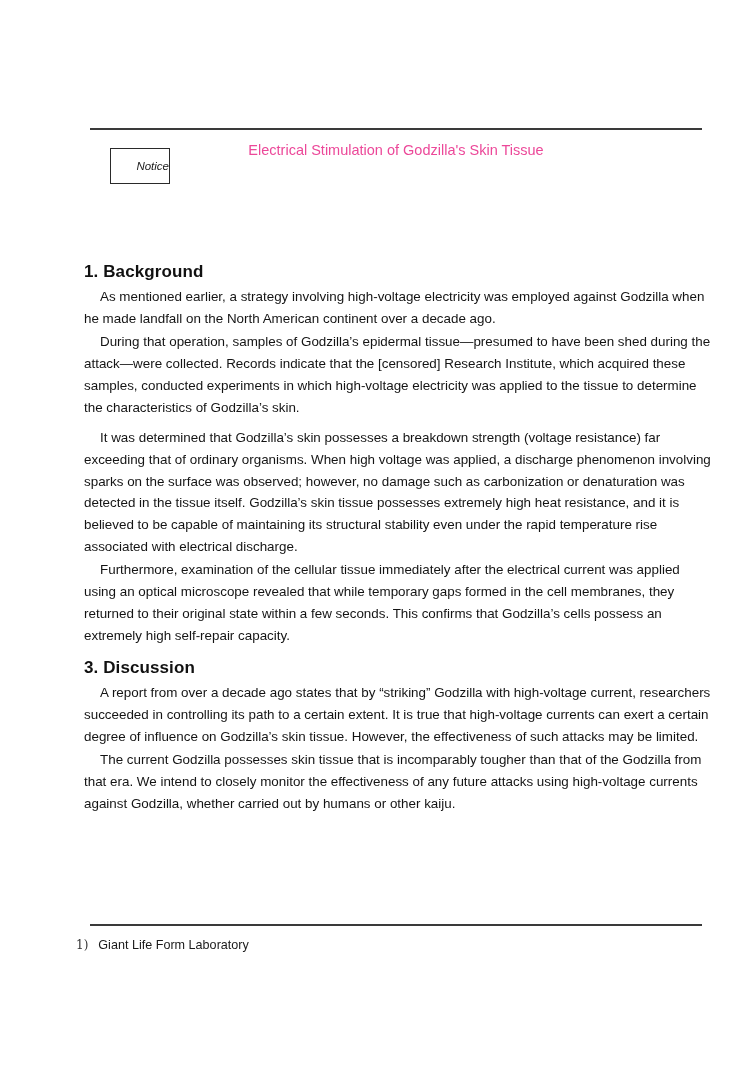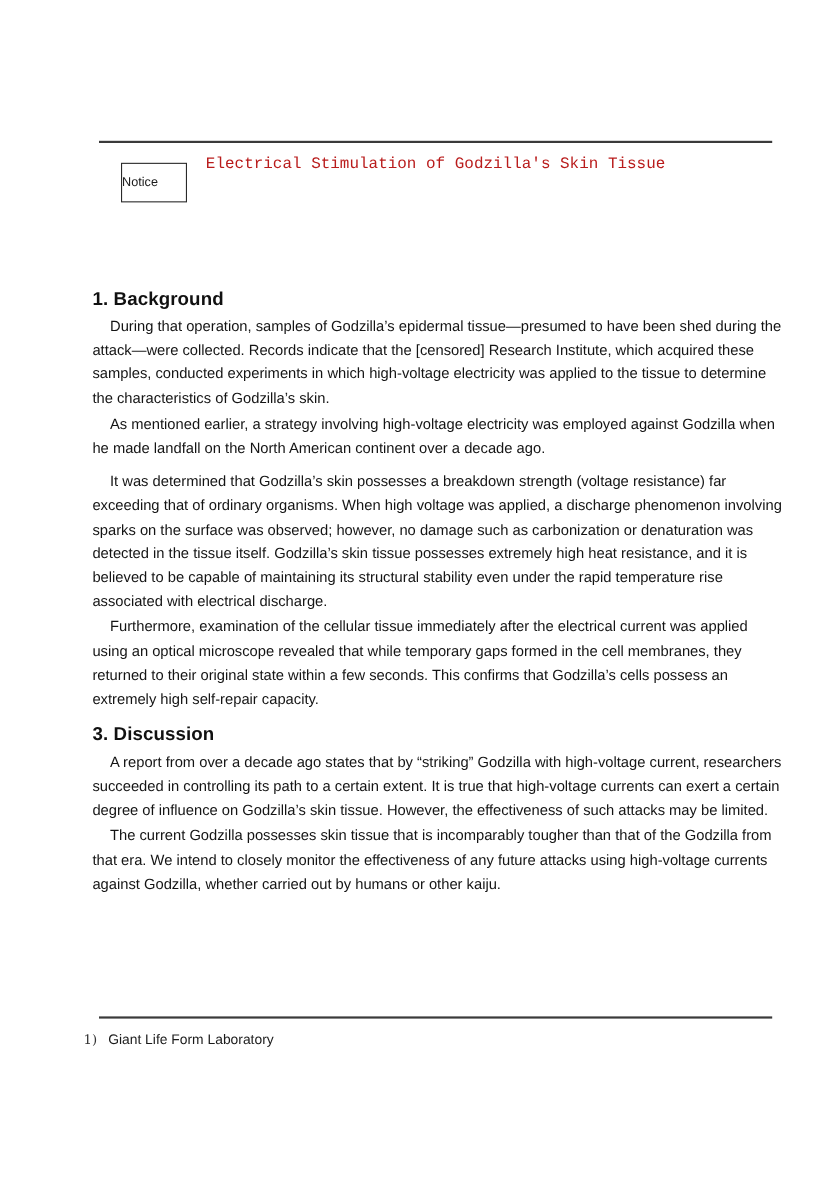--- a/index.html
+++ b/index.html
@@ -42,43 +42,44 @@
   }
   .notice-box {
     position: absolute;
     left: 20px;
     top: 18px;
     width: 58px;
     height: 34px;
     border: 1px solid #2a2a2a;
     display: flex;
     align-items: center;
-    justify-content: flex-start;
+    justify-content: flex-end;
     font-size: 11.5px;
     color: #1a1a1a;
     font-family: "Liberation Sans", sans-serif;
+    font-style: italic;
   }
   .title-stack {
     position: absolute;
     left: 0;
     right: 0;
     top: 12px;
     text-align: center;
   }
   .title-ja {
     font-family: "DejaVu Serif", serif;
     font-size: 14.5px;
     letter-spacing: 1px;
     color: #2b2b2b;
     margin-bottom: 6px;
   }
   .title-en {
-    font-family: Liberation Mono, monospace;
+    font-family: Liberation Sans, sans-serif;
     font-size: 14.5px;
-    color: #b91c1c;
+    color: #ec4899;
     margin-bottom: 10px;
   }
   .author-ja {
     font-family: "DejaVu Serif", serif;
     font-size: 12.5px;
     font-style: italic;
     color: #2b2b2b;
     margin-bottom: 6px;
   }
   .author-en {
@@ -158,22 +159,22 @@
         <div class="title-en">Electrical Stimulation of Godzilla's Skin Tissue</div>
       </div>
     </div>
   </div>
 
   <div class="content">
 
     <section>
       <h2 class="section">1. Background</h2>
       <div class="block-1">
+        <p class="para indent">As mentioned earlier, a strategy involving high-voltage electricity was employed against Godzilla when he made landfall on the North American continent over a decade ago.</p>
         <p class="para indent">During that operation, samples of Godzilla’s epidermal tissue—presumed to have been shed during the attack—were collected. Records indicate that the [censored] Research Institute, which acquired these samples, conducted experiments in which high-voltage electricity was applied to the tissue to determine the characteristics of Godzilla’s skin.</p>
-        <p class="para indent">As mentioned earlier, a strategy involving high-voltage electricity was employed against Godzilla when he made landfall on the North American continent over a decade ago.</p>
       </div>
     </section>
 
     <section class="sect-2">
       <div class="block-2">
         <p class="para indent">It was determined that Godzilla’s skin possesses a breakdown strength (voltage resistance) far exceeding that of ordinary organisms. When high voltage was applied, a discharge phenomenon involving sparks on the surface was observed; however, no damage such as carbonization or denaturation was detected in the tissue itself. Godzilla’s skin tissue possesses extremely high heat resistance, and it is believed to be capable of maintaining its structural stability even under the rapid temperature rise associated with electrical discharge.</p>
         <p class="para indent">Furthermore, examination of the cellular tissue immediately after the electrical current was applied using an optical microscope revealed that while temporary gaps formed in the cell membranes, they returned to their original state within a few seconds. This confirms that Godzilla’s cells possess an extremely high self-repair capacity.</p>
       </div>
     </section>
 

